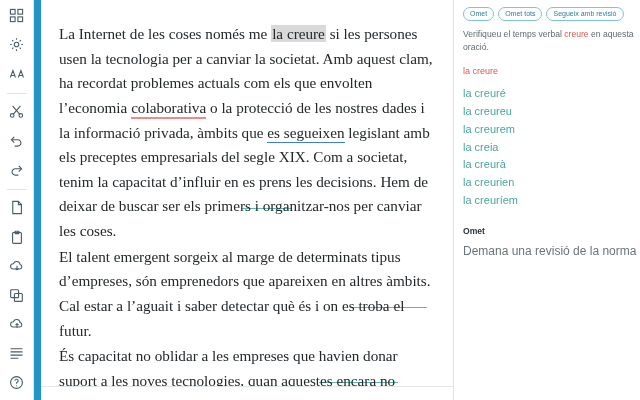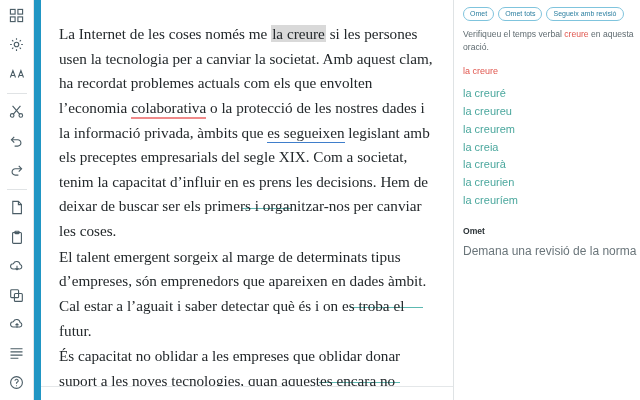--- a/index.html
+++ b/index.html
@@ -272,22 +272,22 @@
       </svg>
     </div>
 
   </div>
 
   <div class="gutter"></div>
 
   <div class="doc">
     <div class="doc-inner" id="doc-inner">
         <p><span>La Internet de les coses només me </span><span class="hl-gray">la creure</span><span> si les persones usen la tecnologia per a canviar la societat. Amb aquest clam, ha recordat problemes actuals com els que envolten l’economia </span><span class="u-red">colaborativa</span><span> o la protecció de les nostres dades i la informació privada, àmbits que </span><span class="u-blue">es segueixen</span><span> legislant amb els preceptes empresarials del segle XIX. Com a societat, tenim la capacitat d’influir en </span><span class="u-teal">es prens</span><span> les decisions. Hem de deixar de buscar ser els primers i organitzar-nos per canviar les coses.</span></p>
-        <p><span>El talent emergent sorgeix al marge de determinats tipus d’empreses, són emprenedors que apareixen en </span><span class="u-teal">dades àmbit</span><span>. Cal estar a l’aguait i saber detectar què és i on es troba el futur.</span></p>
-        <p><span>És capacitat no oblidar a les empreses que </span><span class="u-teal">oblidar donar</span><span> suport a les noves tecnologies, quan aquestes encara no produïen beneficis.</span></p>
+        <p><span>El talent emergent sorgeix al marge de determinats tipus d’empreses, són emprenedors que apareixen en </span><span class="u-teal">altres àmbits</span><span>. Cal estar a l’aguait i saber detectar què és i on es troba el futur.</span></p>
+        <p><span>És capacitat no oblidar a les empreses que </span><span class="u-teal">havien donar</span><span> suport a les noves tecnologies, quan aquestes encara no produïen beneficis.</span></p>
       </div>
     <div class="doc-bottom"></div>
   </div>
 
   <div class="panel">
 
     <div class="panel-btns">
       <div class="pbtn">Omet</div>
       <div class="pbtn">Omet tots</div>
       <div class="pbtn">Segueix amb revisió</div>

